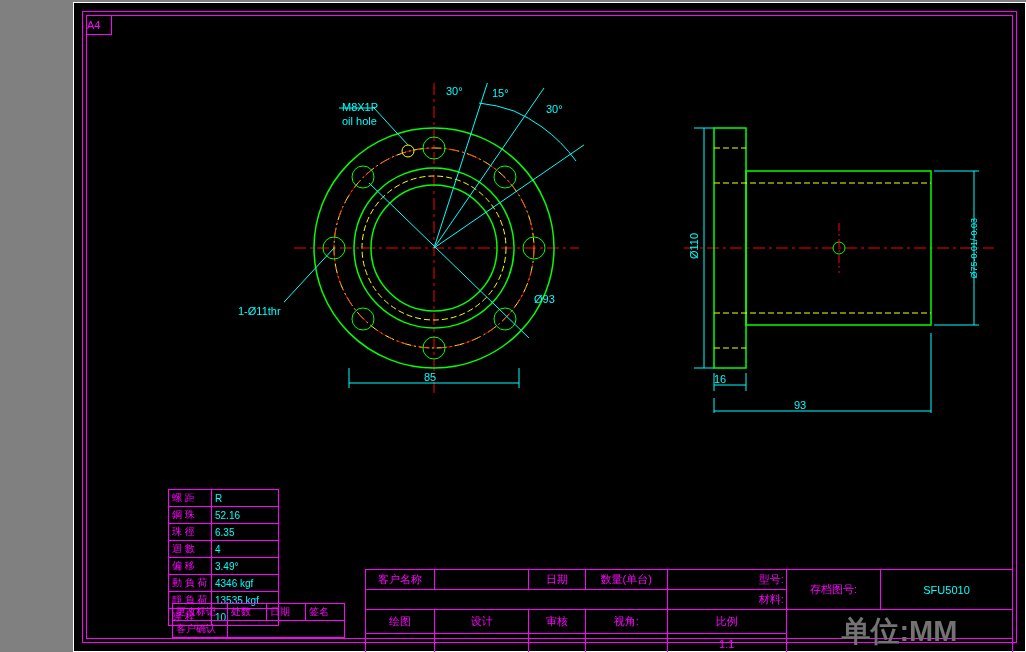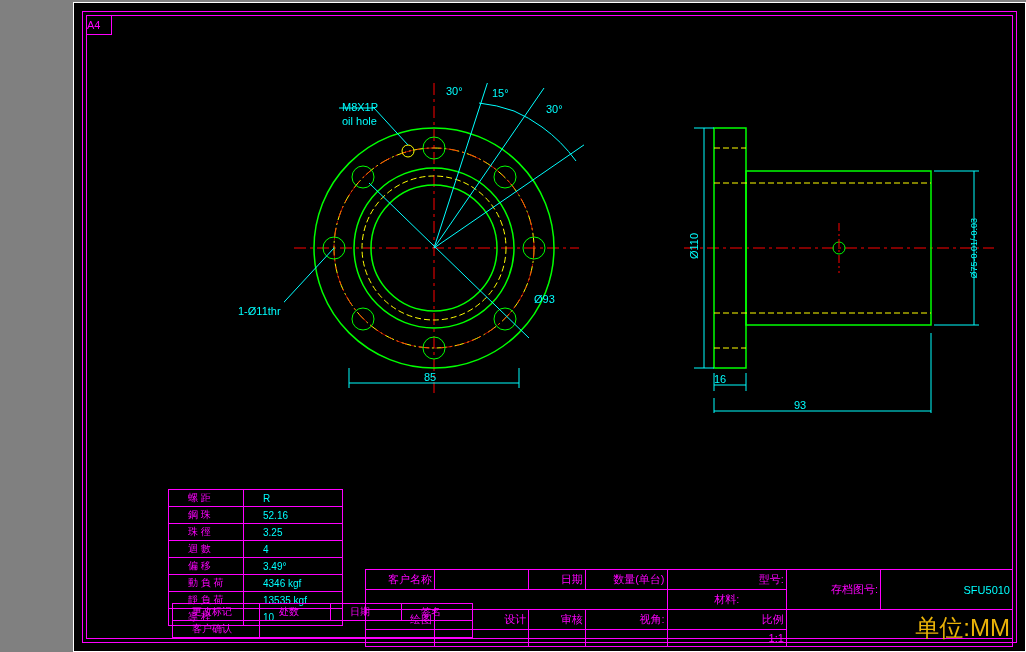--- a/index.html
+++ b/index.html
@@ -4,30 +4,30 @@
 <style>
 body{margin:0;background:#888;font-family:sans-serif;font-size:10px}
 .viewport{width:1026px;height:652px;background:#808080;position:relative}
 .canvas{position:absolute;left:73px;top:2px;width:951px;height:648px;background:#000;border:1px solid #fff}
 .frame{position:absolute;left:8px;top:8px;right:8px;bottom:8px;border:1px solid #f0f}
 .frame2{position:absolute;left:12px;top:12px;right:12px;bottom:12px;border:1px solid #f0f}
 .a4box{position:absolute;left:12px;top:12px;width:24px;height:18px;border:1px solid #f0f;color:#f0f;text-align:left;line-height:18px;font-size:11px}
 .txt{position:absolute;color:#0ff;font-size:11px;white-space:nowrap}
 svg{position:absolute}
 .tb{position:absolute;border-collapse:collapse}
-.tb td{border:1px solid #f0f;color:#0ff;font-size:10px;padding:1px 19px;height:12px}
+.tb td{border:1px solid #f0f;color:#0ff;font-size:10px;padding:1px 3px;height:12px}
 .tb-spec{left:94px;top:486px}
 .tb-spec td:first-child{width:36px;color:#f0f}
 .tb-spec td:last-child{width:60px}
 .tb-rev{left:98px;top:600px}
 .tb-rev td{color:#f0f;width:32px}
 .title-block{position:absolute;left:291px;top:566px;right:12px;bottom:12px}
 .title-block table{border-collapse:collapse;width:100%;height:100%}
-.title-block td{border:1px solid #f0f;color:#f0f;font-size:11px;text-align:right;padding:2px}
-.unit{color:#eab308;font-size:24px;font-weight:normal}
+.title-block td{border:1px solid #f0f;color:#f0f;font-size:11px;text-align:center;padding:2px}
+.unit{color:#737373;font-size:29px;font-weight:bold}
 .dim-v{writing-mode:vertical-rl;transform:rotate(180deg)}
 </style>
 </head>
 <body>
 
 <div class="viewport">
 <div class="canvas">
 <div class="frame"></div>
 <div class="frame2"></div>
 <div class="a4box">A4</div>
@@ -128,21 +128,21 @@
           <tr>
             <td>螺 距</td>
             <td>R</td>
           </tr>
 <tr>
             <td>鋼 珠</td>
             <td>52.16</td>
           </tr>
 <tr>
             <td>珠 徑</td>
-            <td>3.25</td>
+            <td>6.35</td>
           </tr>
 <tr>
             <td>迴 數</td>
             <td>4</td>
           </tr>
 <tr>
             <td>偏 移</td>
             <td>3.49°</td>
           </tr>
 <tr>
@@ -182,21 +182,21 @@
 <td style="width:50px">客户名称</td>
               <td style="width:70px"></td>
 <td style="width:40px">日期</td>
 <td style="width:60px">数量(单台)</td>
 <td style="width:90px;text-align:right">型号:</td>
 <td rowspan="2" style="width:70px">存档图号:</td>
 <td rowspan="2" style="width:100px;color:#0ff">SFU5010</td>
 </tr>
 <tr>
 <td colspan="4"></td>
-<td style="text-align:center">材料:</td>
+<td style="text-align:right">材料:</td>
 </tr>
 <tr>
 <td>绘图</td>
 <td>设计</td>
 <td>审核</td>
 <td>视角:</td>
 <td>比例</td>
 <td colspan="2" rowspan="2"><span class="unit">单位:MM</span></td>
 </tr>
 <tr>

